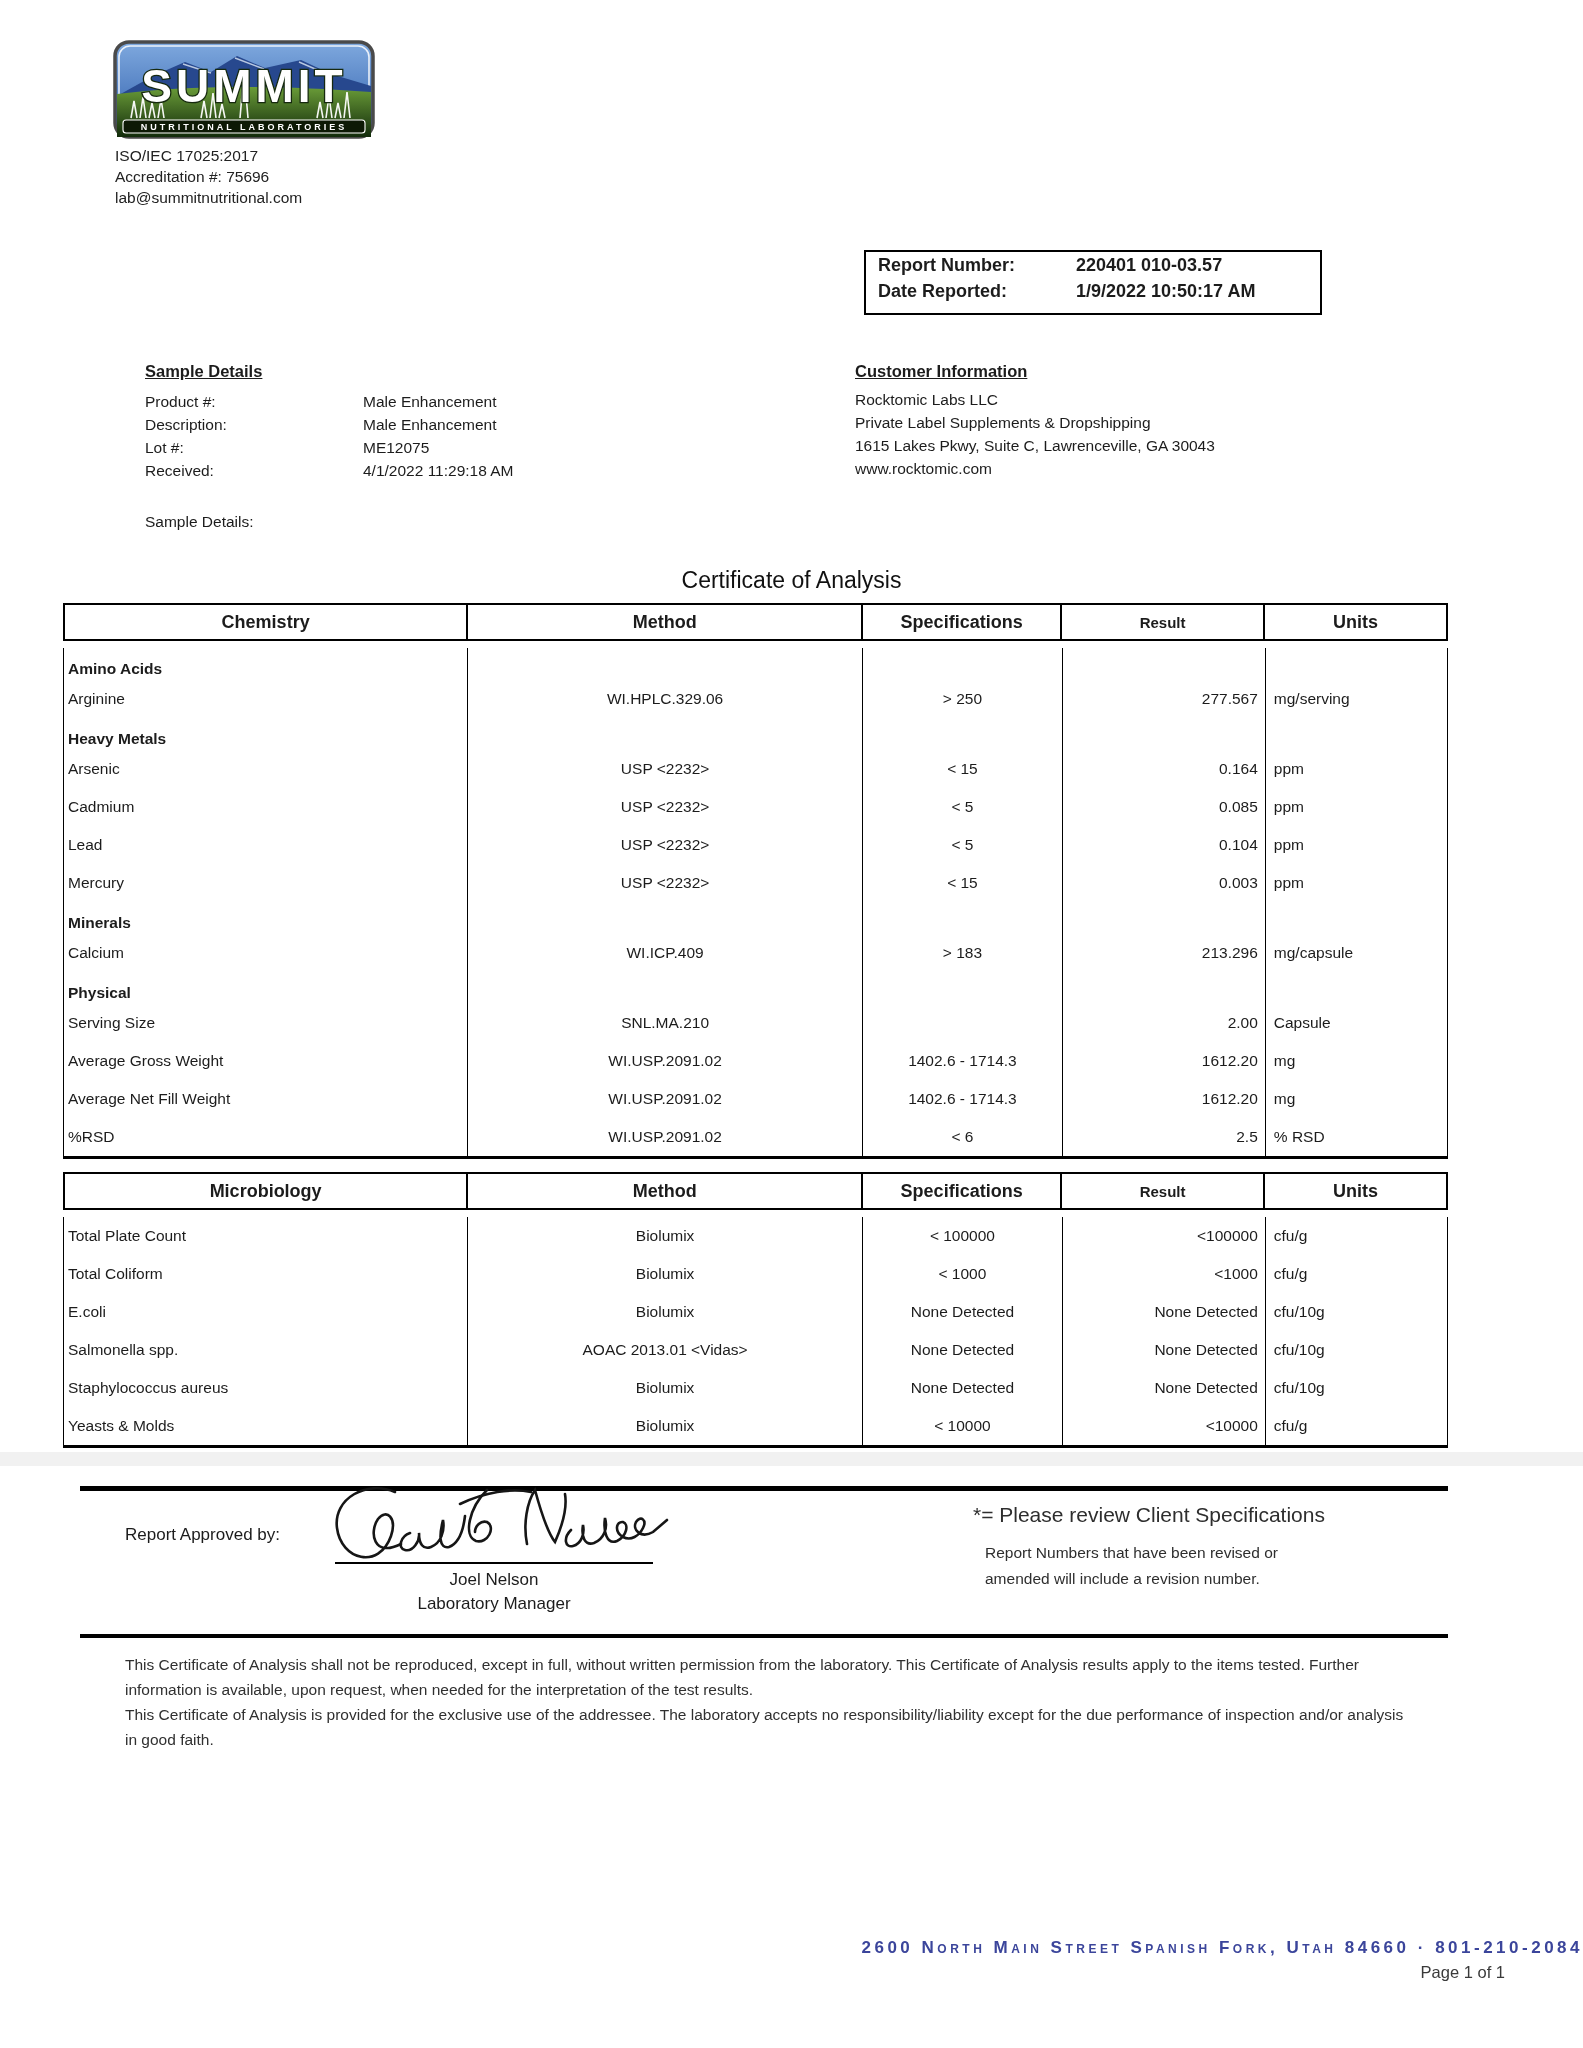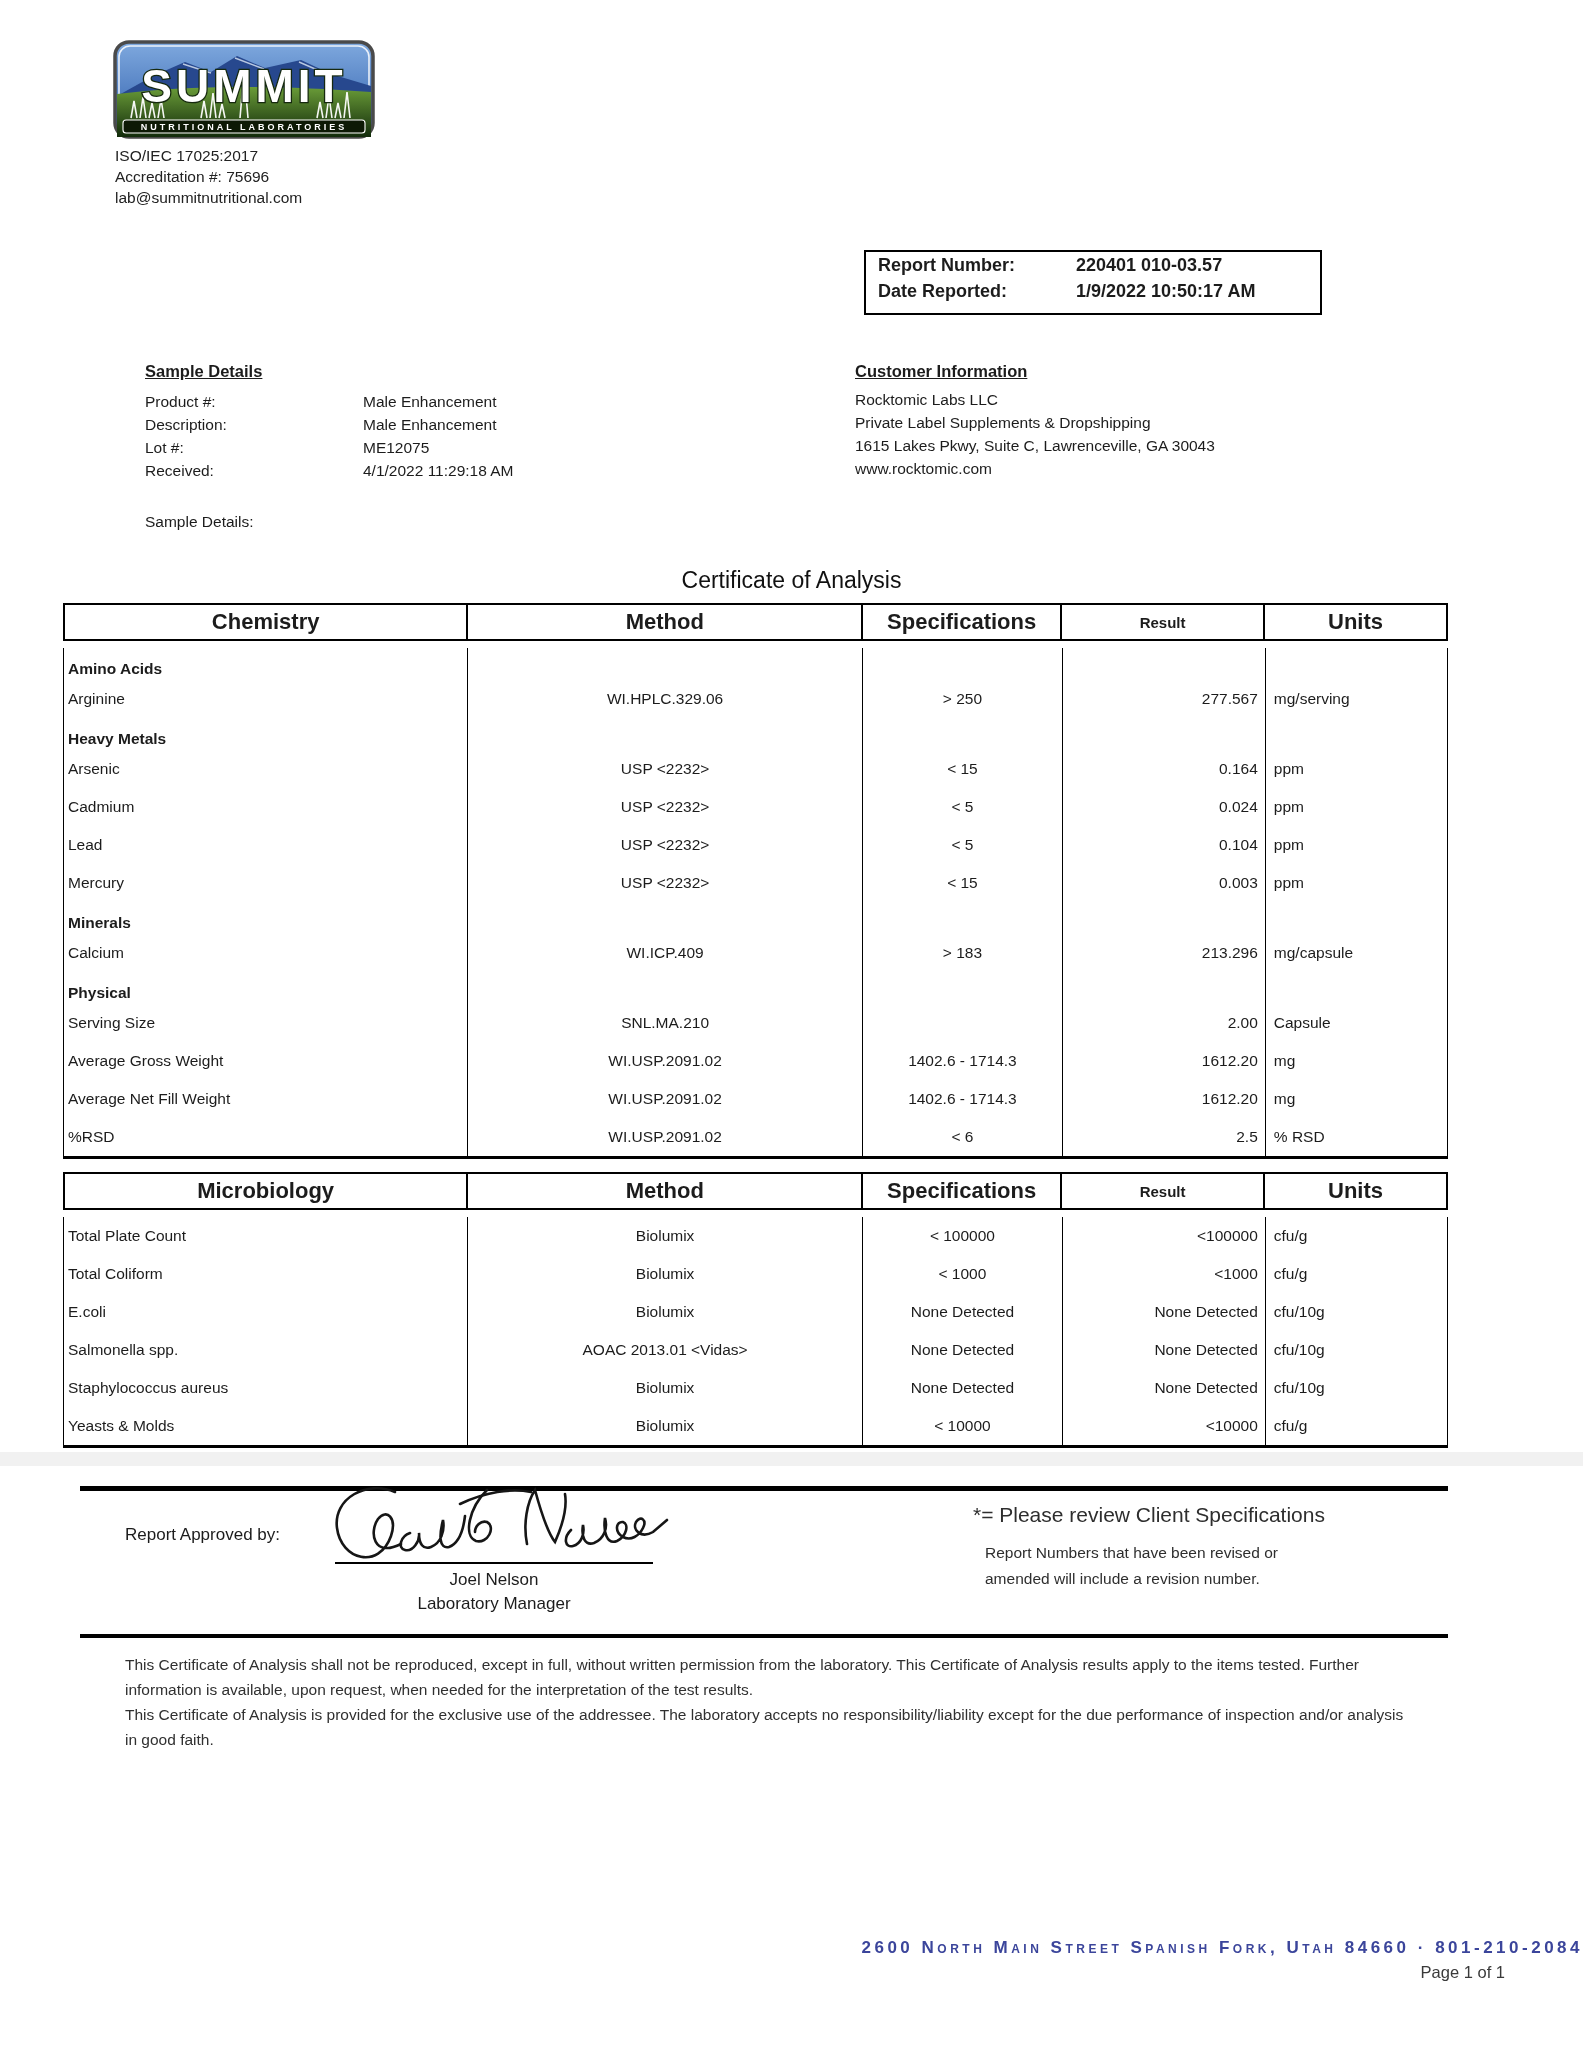--- a/index.html
+++ b/index.html
@@ -26,21 +26,21 @@
   
   .doc-title{position:absolute;left:0;top:567px;width:100%;text-align:center;font-size:23px;color:#111;}
   
   .coa-table{position:absolute;left:63px;width:1385px;}
   .chem-table{top:603px;}
   .micro-table{top:1172px;}
   .t-header{
     display:grid;grid-template-columns:29.2% 28.6% 14.4% 14.7% 13.1%;
     border:2.5px solid #000;box-sizing:border-box;height:38px;align-items:center;
   }
-  .t-header .hcell{font-weight:bold;font-size:22px;text-align:center;border-right:2.5px solid #000;height:100%;display:flex;align-items:center;justify-content:center;box-sizing:border-box;}
+  .t-header .hcell{font-weight:bold;font-size:18px;text-align:center;border-right:2.5px solid #000;height:100%;display:flex;align-items:center;justify-content:center;box-sizing:border-box;}
   .t-header .hcell:last-child{border-right:none;}
   .t-header .hcell.result-h{font-size:15px;}
   .t-body{
     margin-top:7px;border-left:1.5px solid #000;border-right:1.5px solid #000;border-bottom:3px solid #000;
     box-sizing:border-box;
   }
   .t-row{display:grid;grid-template-columns:29.2% 28.6% 14.4% 14.7% 13.1%;}
   .t-row .cell{border-right:1.5px solid #000;box-sizing:border-box;font-size:15.5px;display:flex;align-items:center;overflow:hidden;white-space:nowrap;}
   .t-row .cell:last-child{border-right:none;}
   .t-row.data{height:38px;}
@@ -189,21 +189,21 @@
           <div class="cell c0">Arsenic</div>
           <div class="cell c1">USP &lt;2232&gt;</div>
           <div class="cell c2">&lt; 15</div>
           <div class="cell c3">0.164</div>
           <div class="cell c4">ppm</div>
         </div>
         <div class="t-row data">
           <div class="cell c0">Cadmium</div>
           <div class="cell c1">USP &lt;2232&gt;</div>
           <div class="cell c2">&lt; 5</div>
-          <div class="cell c3">0.024</div>
+          <div class="cell c3">0.085</div>
           <div class="cell c4">ppm</div>
         </div>
         <div class="t-row data">
           <div class="cell c0">Lead</div>
           <div class="cell c1">USP &lt;2232&gt;</div>
           <div class="cell c2">&lt; 5</div>
           <div class="cell c3">0.104</div>
           <div class="cell c4">ppm</div>
         </div>
         <div class="t-row data">

